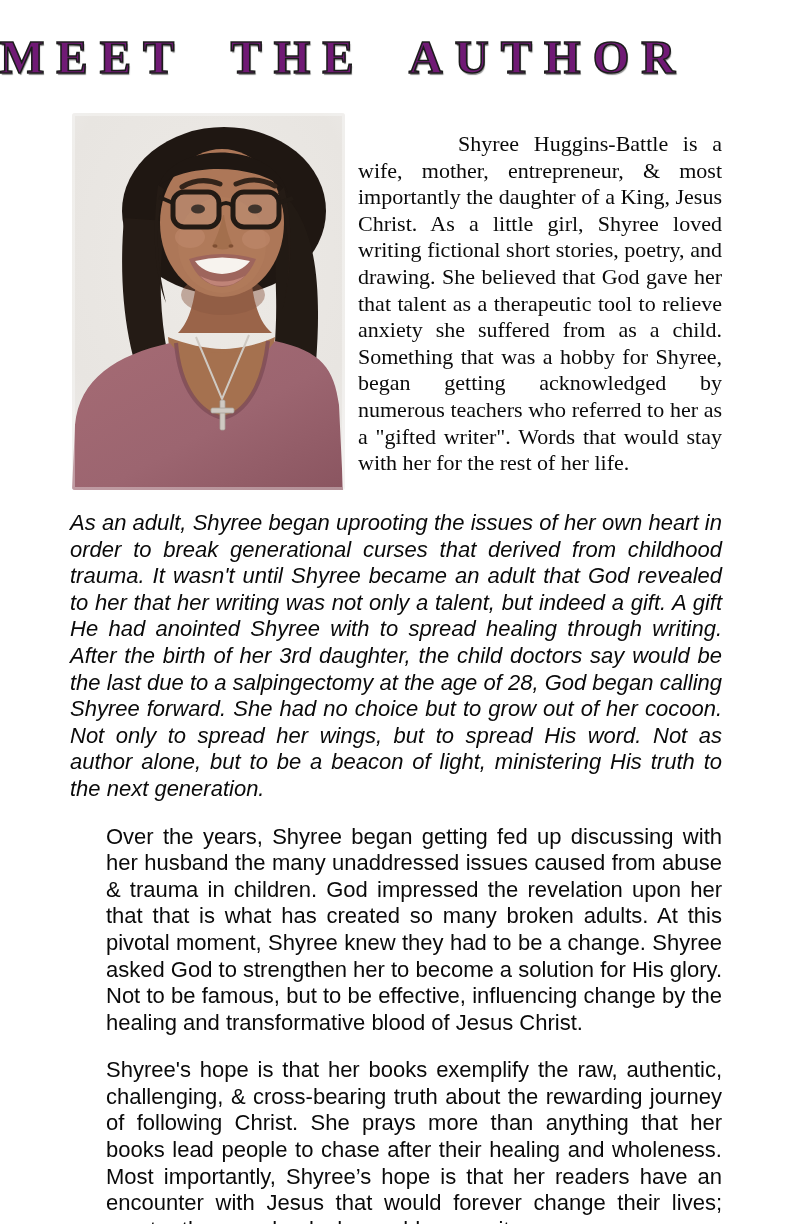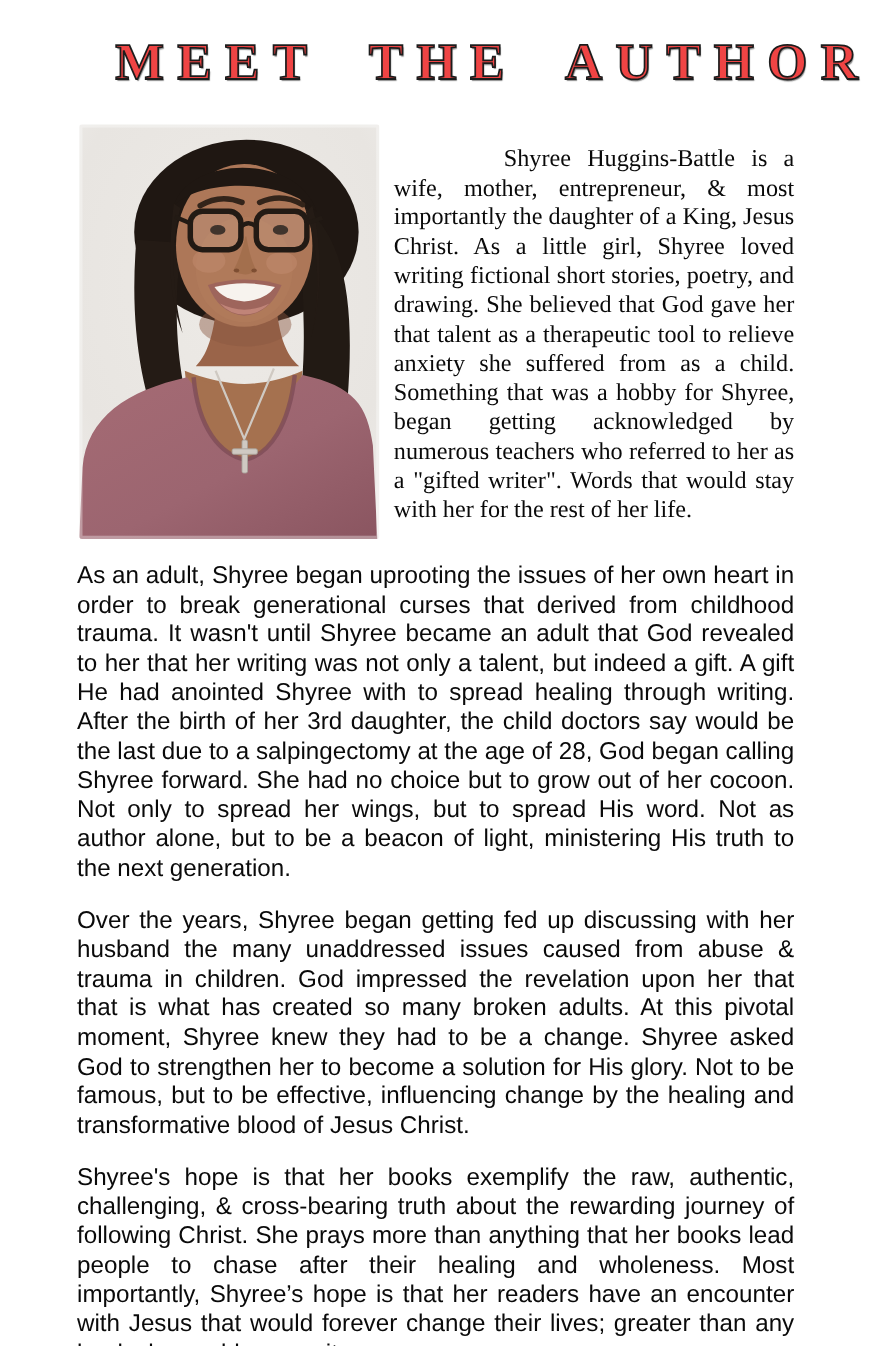--- a/index.html
+++ b/index.html
@@ -9,28 +9,28 @@
     overflow: hidden;
     font-family: "Liberation Sans", sans-serif;
   }
   .page {
     position: relative;
     width: 792px; height: 1224px;
     background: #ffffff;
   }
   .title {
     margin-top: 32px;
-    text-align: right;
+    text-align: left;
     font-family: "Liberation Serif", serif;
     font-weight: 700;
     font-size: 47px;
     line-height: 50px;
     letter-spacing: 12px;
     word-spacing: 22px;
-    color: #ef4444;
+    color: #701a75;
     -webkit-text-stroke: 1.6px #1c1c1c;
     text-shadow: 1px 1.5px 1px rgba(45,45,45,0.55);
     white-space: nowrap;
   }
   .content {
     margin: 31px 70px 0 70px;
     color: #0a0a0a;
     font-size: 22px;
     line-height: 26.6px;
     text-align: justify;
@@ -38,22 +38,22 @@
   .photo {
     float: left;
     width: 273px; height: 377px;
     margin: 0 13px 20px 2px;
     border-radius: 3px;
     overflow: hidden;
   }
   .photo svg { display: block; width: 100%; height: 100%; }
   .para { margin: 0; }
   .para-1 { padding-top: 18px; text-indent: 100px; font-family: Liberation Serif, serif; }
-  .para-2 { clear: both; }
-  .para-3, .para-4 { margin-top: 21px; }
+  .para-2 { clear: both; font-style: italic; }
+  .para-3, .para-4 { margin-top: 21px; margin-left: 36px; }
 </style>
 </head>
 <body>
 
 <div class="page">
 
   <h1 class="title">MEET THE AUTHOR</h1>
 
   <div class="content">
 

